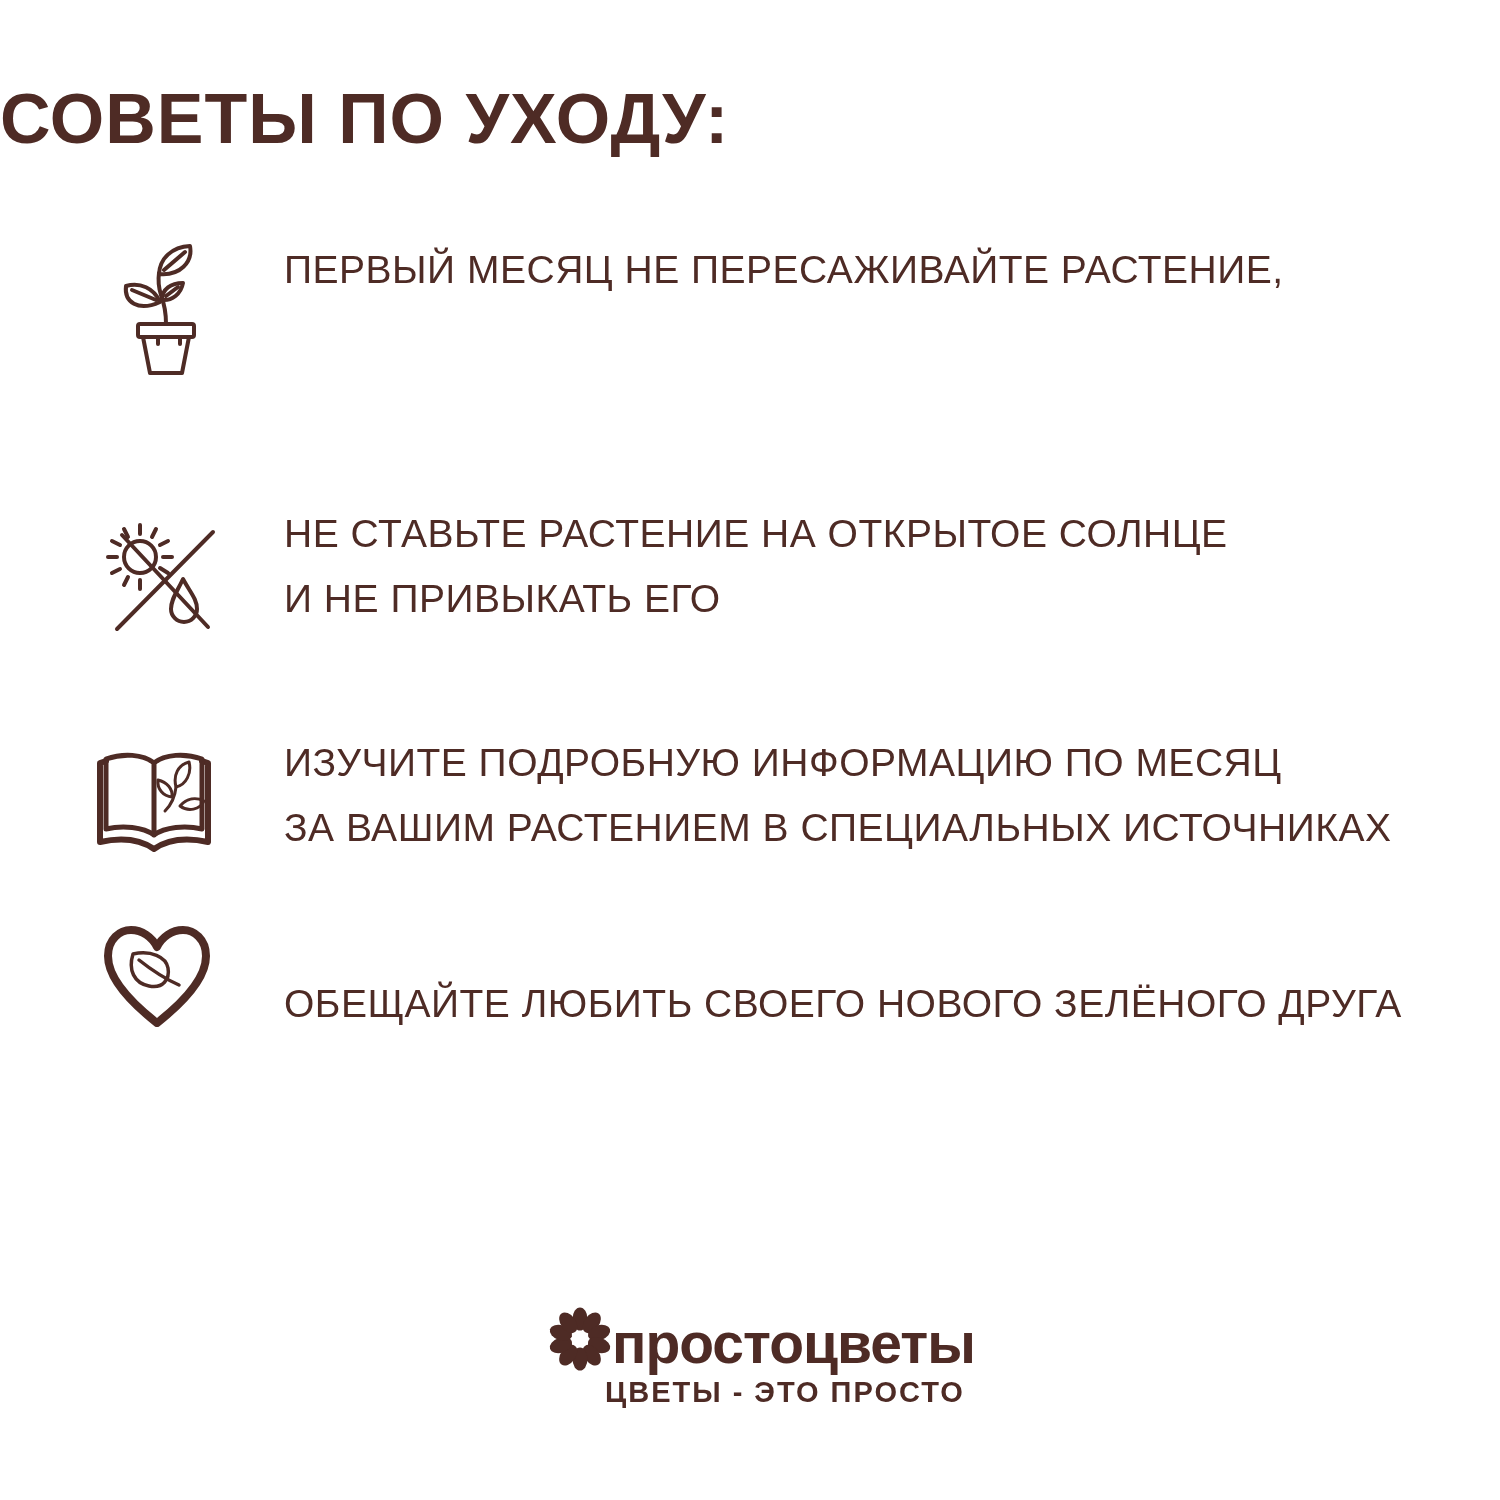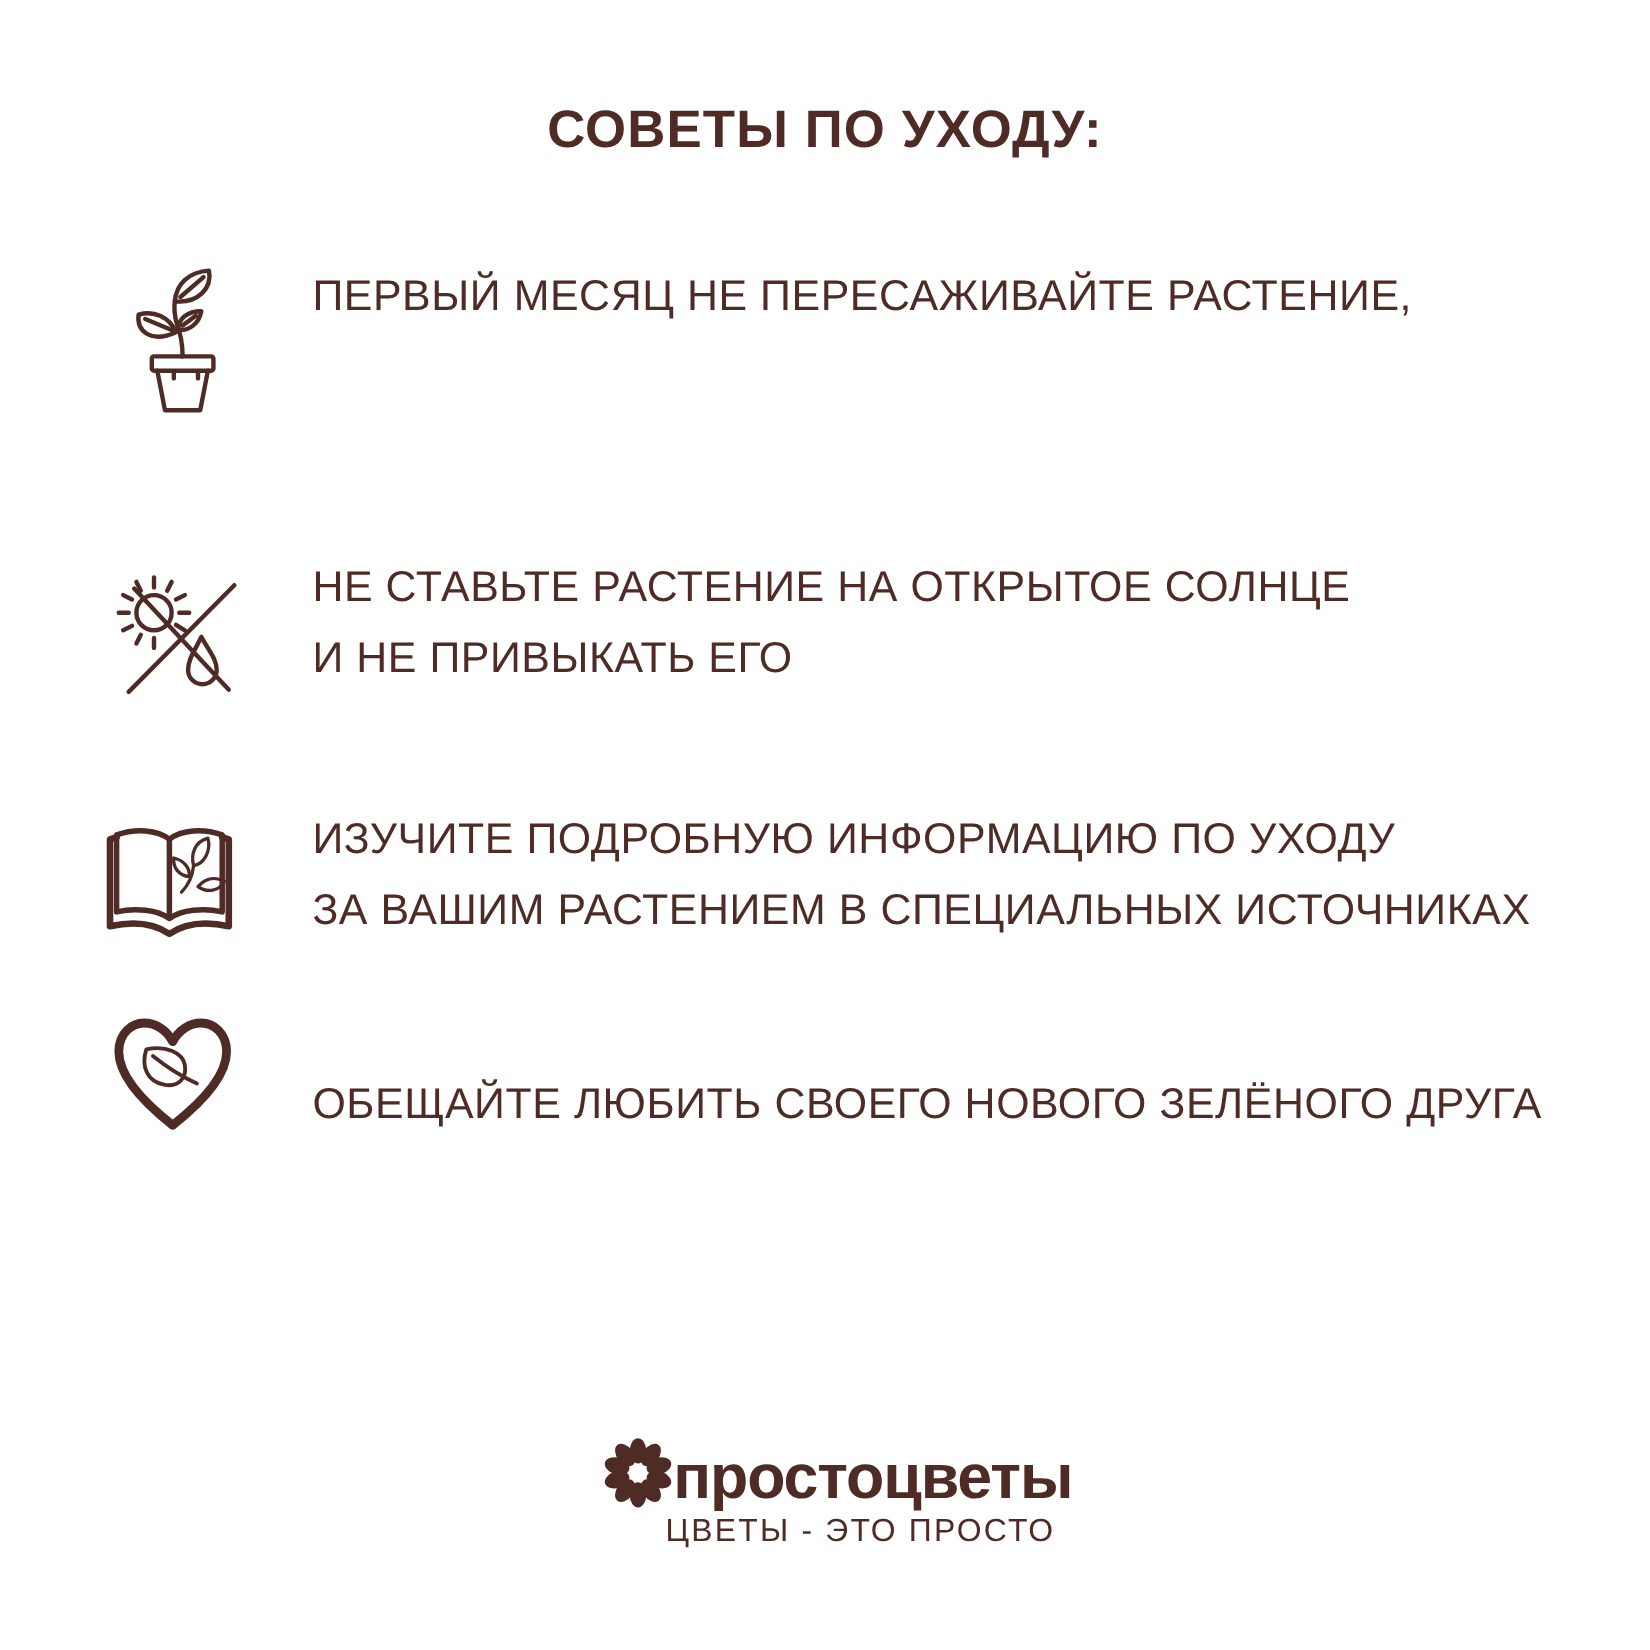--- a/index.html
+++ b/index.html
@@ -16,22 +16,21 @@
     position: relative;
     font-family: "Liberation Sans", sans-serif;
     color: var(--brown);
     overflow: hidden;
   }
   .page-title {
     position: absolute;
     top: 84px;
     left: 0;
     width: 100%;
-    text-align: center;
-    font-size: 48px;
+    font-size: 70px;
     line-height: 70px;
     font-weight: 700;
     letter-spacing: 1px;
     white-space: nowrap;
   }
   .tip-icon {
     position: absolute;
   }
   .tip-text {
     position: absolute;
@@ -63,20 +62,21 @@
   .logo-tagline {
     position: absolute;
     left: 605px;
     top: 1372px;
     width: 350px;
     text-align: center;
     font-size: 29px;
     line-height: 40px;
     letter-spacing: 2px;
     white-space: nowrap;
+    font-weight: bold;
   }
   svg .stroke {
     fill: none;
     stroke: var(--brown);
     stroke-linecap: round;
     stroke-linejoin: round;
   }
 </style>
 </head>
 <body>
@@ -137,21 +137,21 @@
       <path stroke-width="5" d="M69 18 C58 9 38 8 21 14 L21 84 C38 80 58 82 69 90 C80 82 100 80 117 84 L117 14 C100 8 80 9 69 18 L69 90"></path>
       <g stroke-width="3">
         <path d="M80 66 C86 60 90 52 91 42"></path>
         <path d="M91 42 C88 30 93 20 104 17 C107 28 101 40 91 42 Z"></path>
         <path d="M87 52 C78 51 72 44 73 35 C82 37 88 44 87 52 Z"></path>
         <path d="M95 61 C102 53 111 52 119 56 C115 65 103 67 95 61 Z"></path>
       </g>
     </g>
   </svg>
   <div class="tip-text" style="top:730px;">
-    <div class="tip-line">ИЗУЧИТЕ ПОДРОБНУЮ ИНФОРМАЦИЮ ПО УХОДУ</div>
+    <div class="tip-line">ИЗУЧИТЕ ПОДРОБНУЮ ИНФОРМАЦИЮ ПО МЕСЯЦ</div>
     <div class="tip-line">ЗА ВАШИМ РАСТЕНИЕМ В СПЕЦИАЛЬНЫХ ИСТОЧНИКАХ</div>
   </div>
 </div>
 
 <div class="tip-row">
   <svg class="tip-icon" style="left:95px; top:920px;" width="130" height="120" viewBox="0 0 130 120">
     <g class="stroke">
       <path stroke-width="8" d="M62 103 C34 81 13 58 13 36 C13 19 25 10 36 10 C47 10 57 17 62 27 C67 17 77 10 88 10 C99 10 111 19 111 36 C111 58 90 81 62 103 Z"></path>
       <g stroke-width="3.5">
         <path d="M38 34 C33 50 39 63 54 66 C68 69 75 59 73 48 C71 37 56 30 38 34 Z"></path>

